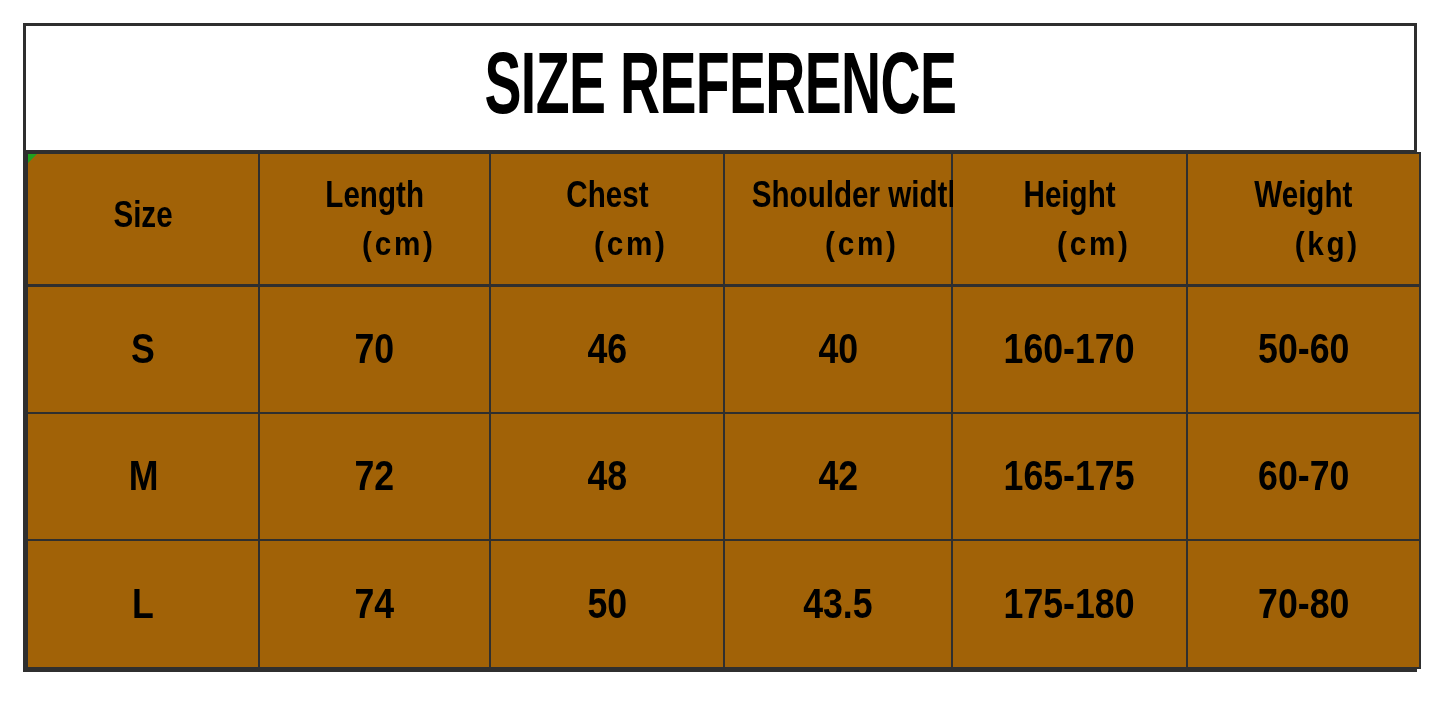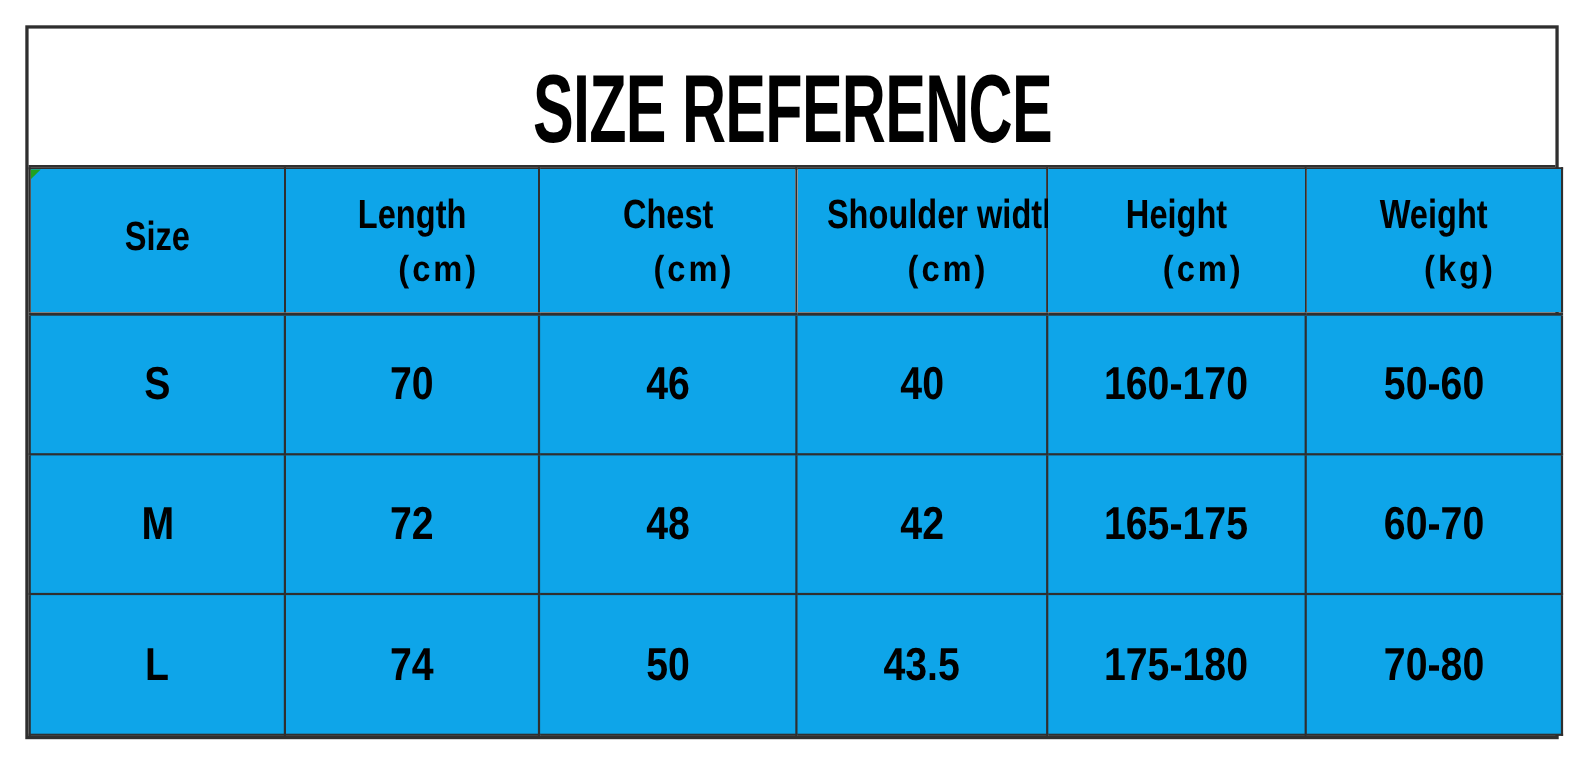--- a/index.html
+++ b/index.html
@@ -17,21 +17,21 @@
     width: 1394px; height: 649px;
     border: 3px solid #2f2f2f;
     background: #ffffff;
     display: flex;
     flex-direction: column;
   }
   .title-area {
     flex: 0 0 126px;
     border-bottom: 2px solid #2f2f2f;
     display: flex;
-    align-items: flex-end;
+    align-items: flex-start;
     justify-content: center;
     padding-top: 6px;
   }
   .title-text {
     display: inline-block;
     font-size: 88px;
     font-weight: bold;
     letter-spacing: -1px;
     white-space: nowrap;
     transform: scaleX(0.63);
@@ -41,21 +41,21 @@
   table.size-table {
     flex: 1 1 auto;
     width: 100%;
     border-collapse: collapse;
     table-layout: fixed;
   }
   th, td {
     border: 2px solid #2f2f2f;
     text-align: center;
     vertical-align: middle;
-    background: #0ea5e9;
+    background: #a16207;
     padding: 0;
   }
   thead th {
     height: 132px;
     border-bottom: 3px solid #2f2f2f;
     position: relative;
   }
   tbody td { height: 76px; }
   .hlabel { line-height: 1.15; }
   .hunit  { line-height: 1.2; margin-top: 7px; padding-left: 48px; }

